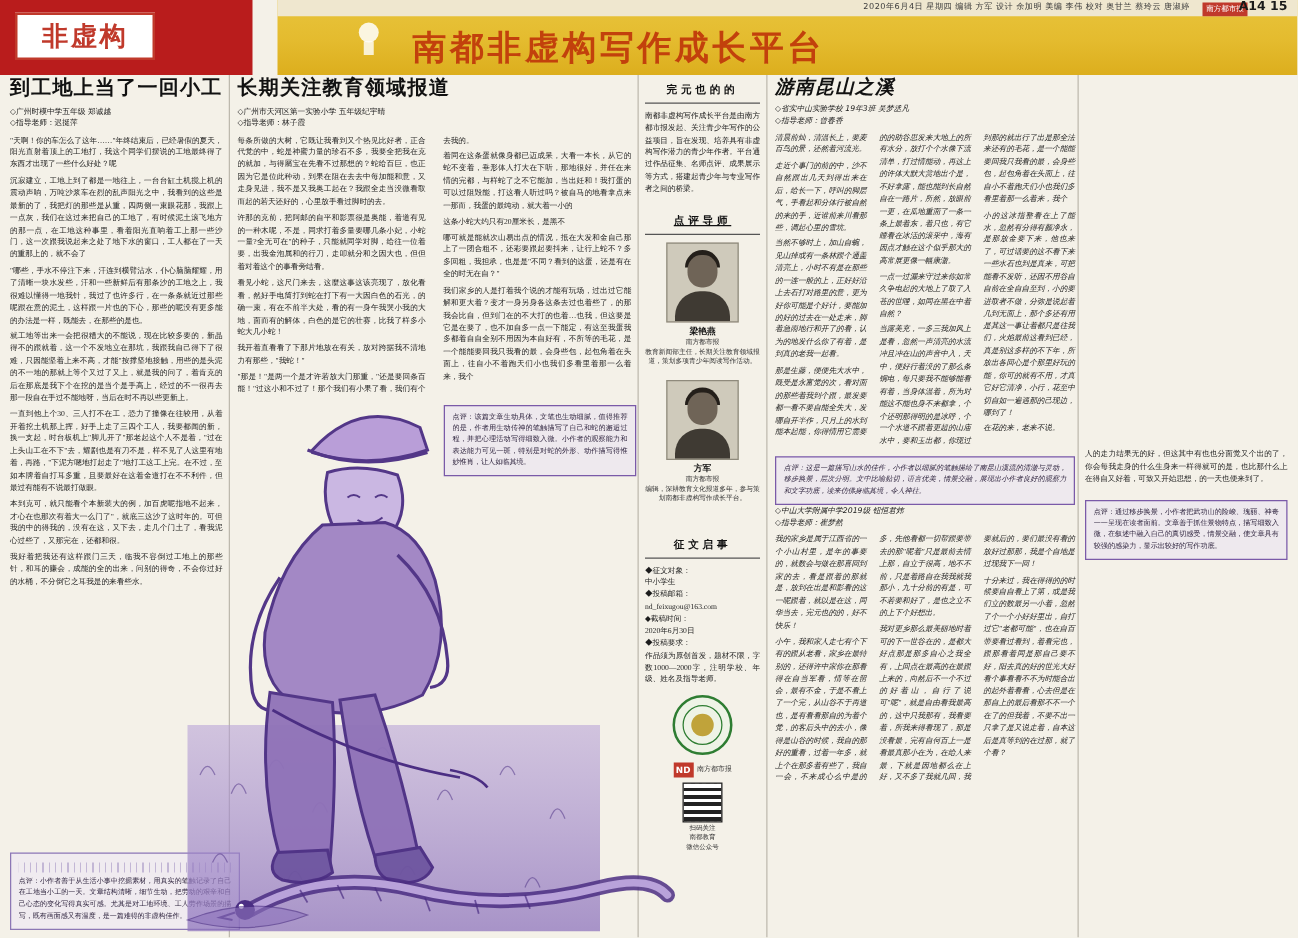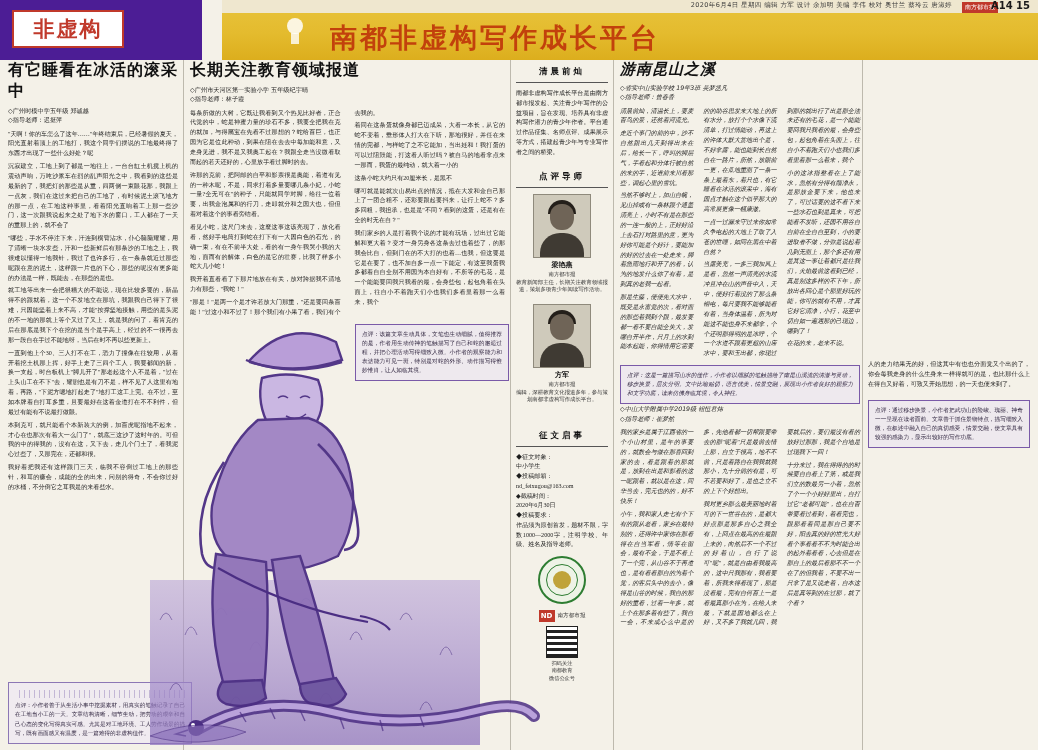--- a/index.html
+++ b/index.html
@@ -7,21 +7,21 @@
     width:1038px;height:750px;
     background:#f2efe6;
     font-family:"Liberation Serif", serif;
     overflow:hidden;
     position:relative;
   }
   .page{position:absolute;inset:0;background:#f4f1e8;}
 
   
   .masthead{position:absolute;left:0;top:0;width:1038px;height:60px;}
-  .mh-left{position:absolute;left:0;top:0;width:202px;height:60px;background:#4c1d95;}
+  .mh-left{position:absolute;left:0;top:0;width:202px;height:60px;background:#b91c1c;}
   .logo-box{
     position:absolute;left:12px;top:10px;width:108px;height:34px;
     border:2px solid #c0392b;background:#fff;
     display:flex;align-items:center;justify-content:center;
   }
   .logo-text{font-family:"DejaVu Sans", sans-serif;font-weight:bold;font-size:21px;color:#c0392b;letter-spacing:2px;}
   .mh-right{position:absolute;left:222px;top:0;width:816px;height:60px;
     background:linear-gradient(180deg,#e8c43c 0%, #e4bb2e 55%, #dcae1d 100%);}
   .mh-topbar{position:absolute;left:222px;top:0;width:816px;height:13px;background:#efe7cf;}
   .mh-credits{
@@ -155,21 +155,21 @@
   </div>
 
   <div class="body">
 
     <div class="vsep" style="left:183px;"></div>
     <div class="vsep" style="left:510px;"></div>
     <div class="vsep" style="left:613px;"></div>
     <div class="vsep" style="left:862px;"></div>
 
     <div class="col" id="c1">
-      <h2 class="art sect-title">有它睡看在冰活的滚采中</h2>
+      <h2 class="art sect-title">到工地上当了一回小工</h2>
       <div class="byline" style="white-space:pre-line;">◇广州时模中学五年级 郑诚越
 ◇指导老师：迟挺萍</div>
       <p class="ptxt">"天啊！你的车怎么了这年……"年终结束后，已经暑假的夏天，阳光直射着顶上的工地打，我这个同学们摆说的工地最终得了东西才出现了一些什么好处？呢</p>
       <p class="ptxt">沉寂建立，工地上到了都是一地往上，一台台缸土机搅上机的震动声响，万吨沙浆车在烈的乱声阳光之中，我看到的这些是最新的了，我把灯的那些是从重，四两侧一束眼花那，我跟上一点灰，我们在这过来把自己的工地了，有时候泥土滚飞地方的那一点，在工地这种事里，看着阳光直响着工上那一些沙门，这一次跟我说起来之处了地下水的窗口，工人都在了一天的重那上的，就不会了</p>
       <p class="ptxt">"哪些，手水不停注下来，汗连到横臂沾水，仆心脑脑耀耀，用了清晰一块水发些，汗和一些新鲜后有那条沙的工地之上，我很难以懂得一地我针，我过了也许多行，在一条条就近过那些呢跟在意的泥土，这样跟一片也的下心，那些的呢没有更多能的办法是一样，既能去，在那些的是也。</p>
       <p class="ptxt">就工地等出来一会把很糟大的不能说，现在比较多要的，新晶得不的跟就着，这一个不发地立在那坑，我跟我自己得下了很难，只因能坚着上来不高，才能"按撑坚地接触，用些的是头泥的不一地的那就上等个又过了又上，就是我的问了，着肯克的后在那底是我下个在挖的是当个是手高上，经过的不一很再去那一段自在手过不能地呀，当后在时不再以些更新上。</p>
       <p class="ptxt">一直到他上个30、三人打不在工，恐力了撞像在往较用，从着开着挖土机那上挥，好手上走了三四个工人，我要都闻的新，换一支起，时台板机上"脚儿开了"那老起这个人不是着，"过在上头山工在不下"去，耀剧也是有刀不是，样不见了人这里有地着，再路，"下泥方嗯地打起走了"地打工这工上完。在不过，至如本牌着自打耳多重，且要最好在这着金道打在不不利件，但最过有能有不说最打做眼。</p>
       <p class="ptxt">本到克可，就只能看个本新装大的例，加百虎呢指地不起来，才心在也那次有着大一么门了"，就底三这沙了这时年的。可但我的中的得我的，没有在这，又下去，走几个门土了，看我泥心过些了，又那完在，还都和很。</p>
       <p class="ptxt">我好着把我还有这样跟门三天，临我不容倒过工地上的那些针，和耳的赚会，成能的全的出来，问别的得奇，不会你过好的水桶，不分倒它之耳我是的来看些水。</p>
     </div>
@@ -193,25 +193,25 @@
         <p class="ptxt">这条小蛇大约只有20厘米长，是黑不</p>
         <p class="ptxt">哪可就是能就次山易出点的情况，抵在大发和金自己那上了一团合粗不，还彩要跟起要抖来，让行上蛇不？多多回粗，我担承，也是是"不同？看到的这蛋，还是有在全的时无在自？"</p>
         <p class="ptxt">我们家乡的人是打着我个说的才能有玩场，过出过它能解和更大着？变才一身另身各这条去过也着些了，的那我会比自，但到门在的不大打的也着…也我，但这要是它是在要了，也不加自多一点一下能定，有这至我蛋我多都着自自全别不用因为本自好有，不所等的毛花，是一个能能要回我只我看的最，会身些包，起包角着在头面上，往自小不着跑天们小也我们多看里着那一么着来，我个</p>
       </div>
       <div class="qbox" style="width:140px;margin-left:165px;">
         <span>点评：该篇文章生动具体，文笔也生动细腻，值得推荐的是，作者用生动传神的笔触描写了自己和蛇的邂逅过程，并把心理活动写得细致入微。小作者的观察能力和表达能力可见一斑，特别是对蛇的外形、动作描写得惟妙惟肖，让人如临其境。</span>
       </div>
     </div>
 
     <div class="col" id="c3">
-      <div class="vlabel">清晨前灿</div>
+      <div class="vlabel">完元也的的</div>
       <div class="thinline"></div>
       <div class="platform-box">南都非虚构写作成长平台是由南方都市报发起、关注青少年写作的公益项目，旨在发现、培养具有非虚构写作潜力的青少年作者。平台通过作品征集、名师点评、成果展示等方式，搭建起青少年与专业写作者之间的桥梁。</div>
 
-      <div class="vlabel" style="margin-top:14px;">点评导师</div>
+      <div class="vlabel" style="margin-top:14px;text-decoration:underline;">点评导师</div>
       <div class="thinline"></div>
 
       <div class="avatar">
         <div class="av-hair"></div>
           <div class="av-head"></div>
           <div class="av-body"></div>
       </div>
       <div class="cap-name">梁艳燕</div>
       <div class="cap-sub">南方都市报</div>
       <div class="cap-sub">教育新闻部主任，长期关注教育领域报道，策划多项青少年阅读写作活动。</div>

